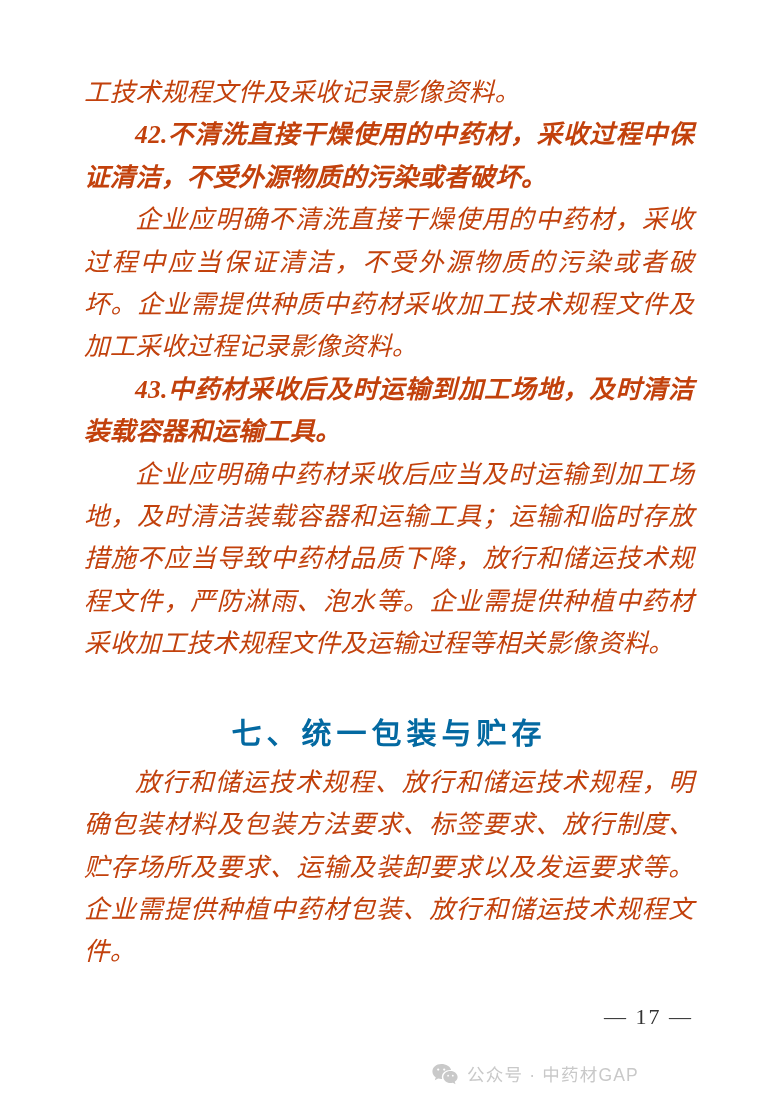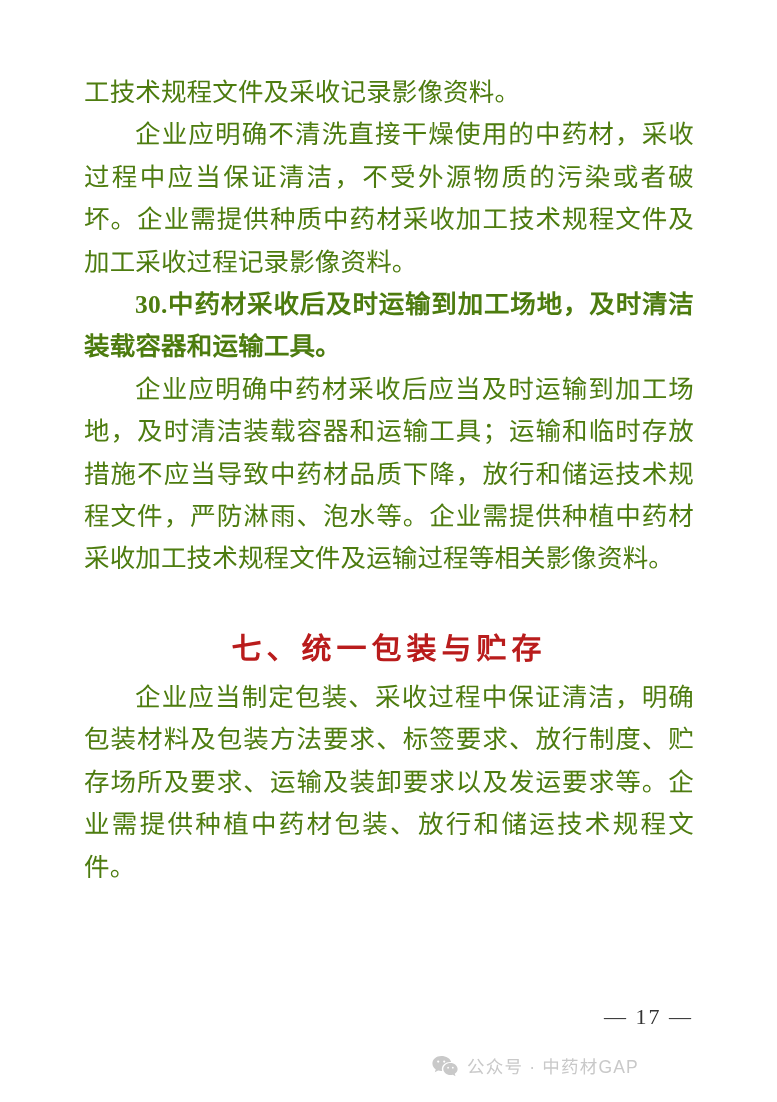--- a/index.html
+++ b/index.html
@@ -32,26 +32,27 @@
     left: 84px;
     top: 72px;
     width: 610px;
   }
 
   
   .para {
     font-family: "Liberation Serif", "DejaVu Serif", serif;
     font-size: 25.5px;
     line-height: 42.4px;
-    color: #4d7c0f;
+    color: #c2410c;
     text-align: justify;
     text-justify: inter-ideograph;
     margin: 0;
     letter-spacing: 0.15px;
     word-break: break-all;
+    font-style: italic;
   }
 
   .para.indent {
     text-indent: 51px;
   }
 
   .para.cont {
     text-indent: 0;
   }
 
@@ -62,21 +63,21 @@
     letter-spacing: 0.2px;
   }
 
   
   .section-heading {
     font-family: "Liberation Sans", "DejaVu Sans", sans-serif;
     font-weight: bold;
     font-size: 30px;
     line-height: 44px;
     text-align: center;
-    color: #b91c1c;
+    color: #0369a1;
     letter-spacing: 5px;
     margin: 0;
     padding: 0;
   }
 
   .gap-before { height: 46px; }
   .gap-after  { height: 6px; }
 
   
   .page-number {
@@ -89,21 +90,21 @@
     letter-spacing: 2px;
     white-space: nowrap;
     margin-top: 10px;
   }
 
   
   .footer-watermark {
     position: absolute;
     left: 0;
     right: 0;
-    bottom: 8px;
+    bottom: 0;
     height: 57px;
     display: flex;
     align-items: center;
     justify-content: center;
     background: #ffffff;
     margin-left: 44px;
   }
 
   .watermark-inner {
     display: flex;
@@ -129,35 +130,36 @@
 </style>
 </head>
 <body>
 
 <div class="page">
 
   <div class="content">
 
     <p class="para cont">工技术规程文件及采收记录影像资料。</p>
 
+    <p class="para clause">42.不清洗直接干燥使用的中药材，采收过程中保证清洁，不受外源物质的污染或者破坏。</p>
 
     <p class="para indent">企业应明确不清洗直接干燥使用的中药材，采收过程中应当保证清洁，不受外源物质的污染或者破坏。企业需提供种质中药材采收加工技术规程文件及加工采收过程记录影像资料。</p>
 
-    <p class="para clause">30.中药材采收后及时运输到加工场地，及时清洁装载容器和运输工具。</p>
+    <p class="para clause">43.中药材采收后及时运输到加工场地，及时清洁装载容器和运输工具。</p>
 
     <p class="para indent">企业应明确中药材采收后应当及时运输到加工场地，及时清洁装载容器和运输工具；运输和临时存放措施不应当导致中药材品质下降，放行和储运技术规程文件，严防淋雨、泡水等。企业需提供种植中药材采收加工技术规程文件及运输过程等相关影像资料。</p>
 
     <div class="gap-before"></div>
 
     <h2 class="section-heading">七、统一包装与贮存</h2>
 
     <div class="gap-after"></div>
 
 
-    <p class="para indent">企业应当制定包装、采收过程中保证清洁，明确包装材料及包装方法要求、标签要求、放行制度、贮存场所及要求、运输及装卸要求以及发运要求等。企业需提供种植中药材包装、放行和储运技术规程文件。</p>
+    <p class="para indent">放行和储运技术规程、放行和储运技术规程，明确包装材料及包装方法要求、标签要求、放行制度、贮存场所及要求、运输及装卸要求以及发运要求等。企业需提供种植中药材包装、放行和储运技术规程文件。</p>
 
   </div>
 
   <div class="page-number">— 17 —</div>
 
   <div class="footer-watermark">
     <div class="watermark-inner">
       <svg class="wechat-icon" viewBox="0 0 52 44" aria-hidden="true">
 
         <path d="M18.5 2.2C8.6 2.2 0.8 8.9 0.8 17.1c0 4.7 2.6 8.9 6.7 11.6l-1.9 5.9 6.7-3.5c2 0.6 4.1 0.9 6.2 0.9 0.6 0 1.2 0 1.8-0.1-0.4-1.2-0.6-2.4-0.6-3.7 0-7.8 7.5-14.1 16.7-14.1 0.6 0 1.2 0 1.8 0.1C36.6 7.2 28.4 2.2 18.5 2.2z" fill="#c9c9c9"></path>

